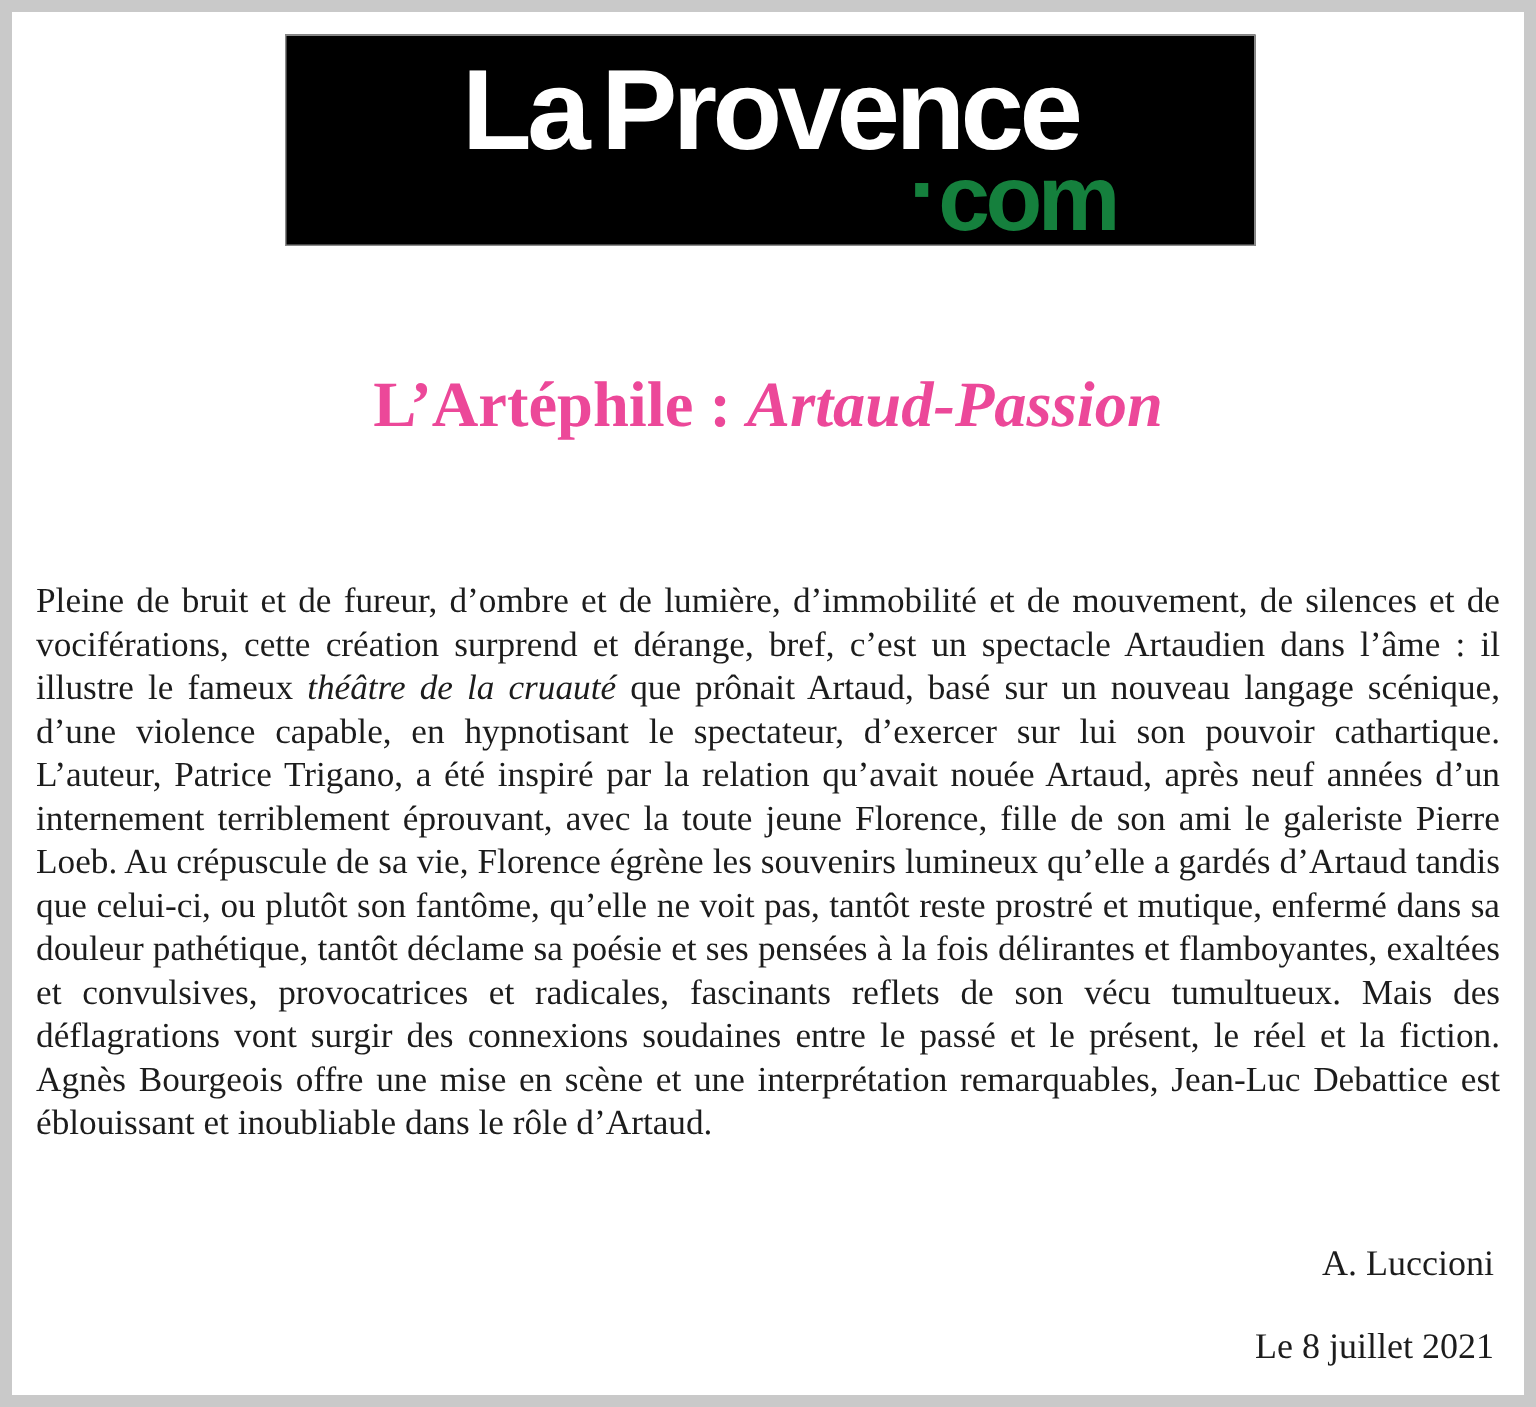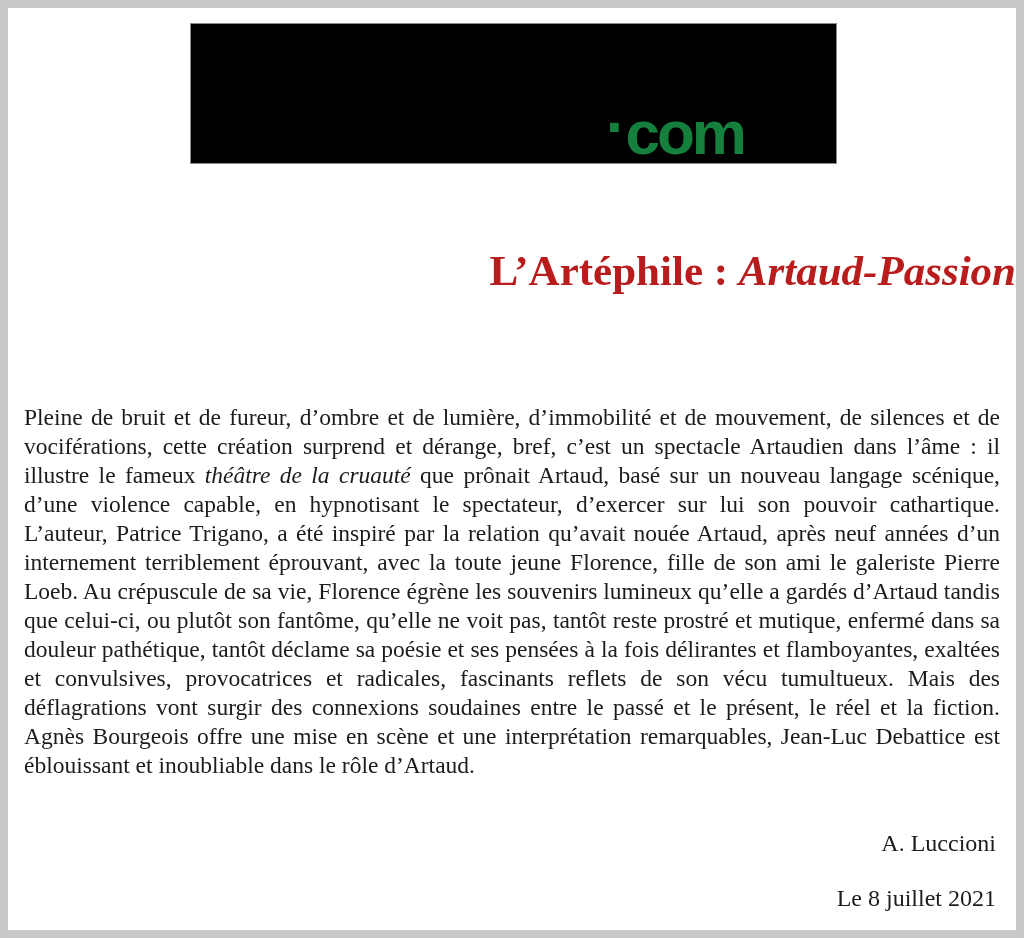--- a/index.html
+++ b/index.html
@@ -52,32 +52,32 @@
     display: inline-block;
     font-size: 62px;
     vertical-align: 6px;
     margin-right: 2px;
   }
   
   .headline {
     position: absolute;
     left: 0; right: 0; top: 238px;
     margin: 0;
-    text-align: right;
+    text-align: center;
     font-family: "Liberation Serif", serif;
     font-weight: bold;
     font-size: 43px;
-    color: #b91c1c;
+    color: #ec4899;
     white-space: nowrap;
   }
   .headline em { font-style: italic; }
   
   .body-text {
     position: absolute;
-    left: 16px; right: 16px; top: 395px;
+    left: 16px; right: 16px; top: 379px;
     margin: 0;
     text-align: justify;
     font-family: "Liberation Serif", serif;
     font-size: 23.5px;
     line-height: 29px;
     color: #1c1c1c;
   }
   .body-text i { font-style: italic; }
   .byline, .dateline {
     position: absolute;
@@ -91,20 +91,23 @@
   .byline  { top: 822px; }
   .dateline { top: 877px; }
 </style>
 </head>
 <body>
 
 <div class="canvas">
   <div class="paper">
 
     <div class="logo-box">
+      <div class="logo-line1">
+        <span class="logo-la">La</span><span>Provence</span>
+      </div>
       <div class="logo-line2">
         <span class="logo-dot">·</span><span>com</span>
       </div>
     </div>
 
     <h1 class="headline">
       <span>L’Artéphile : </span><em>Artaud-Passion</em>
     </h1>
 
     <p class="body-text">

